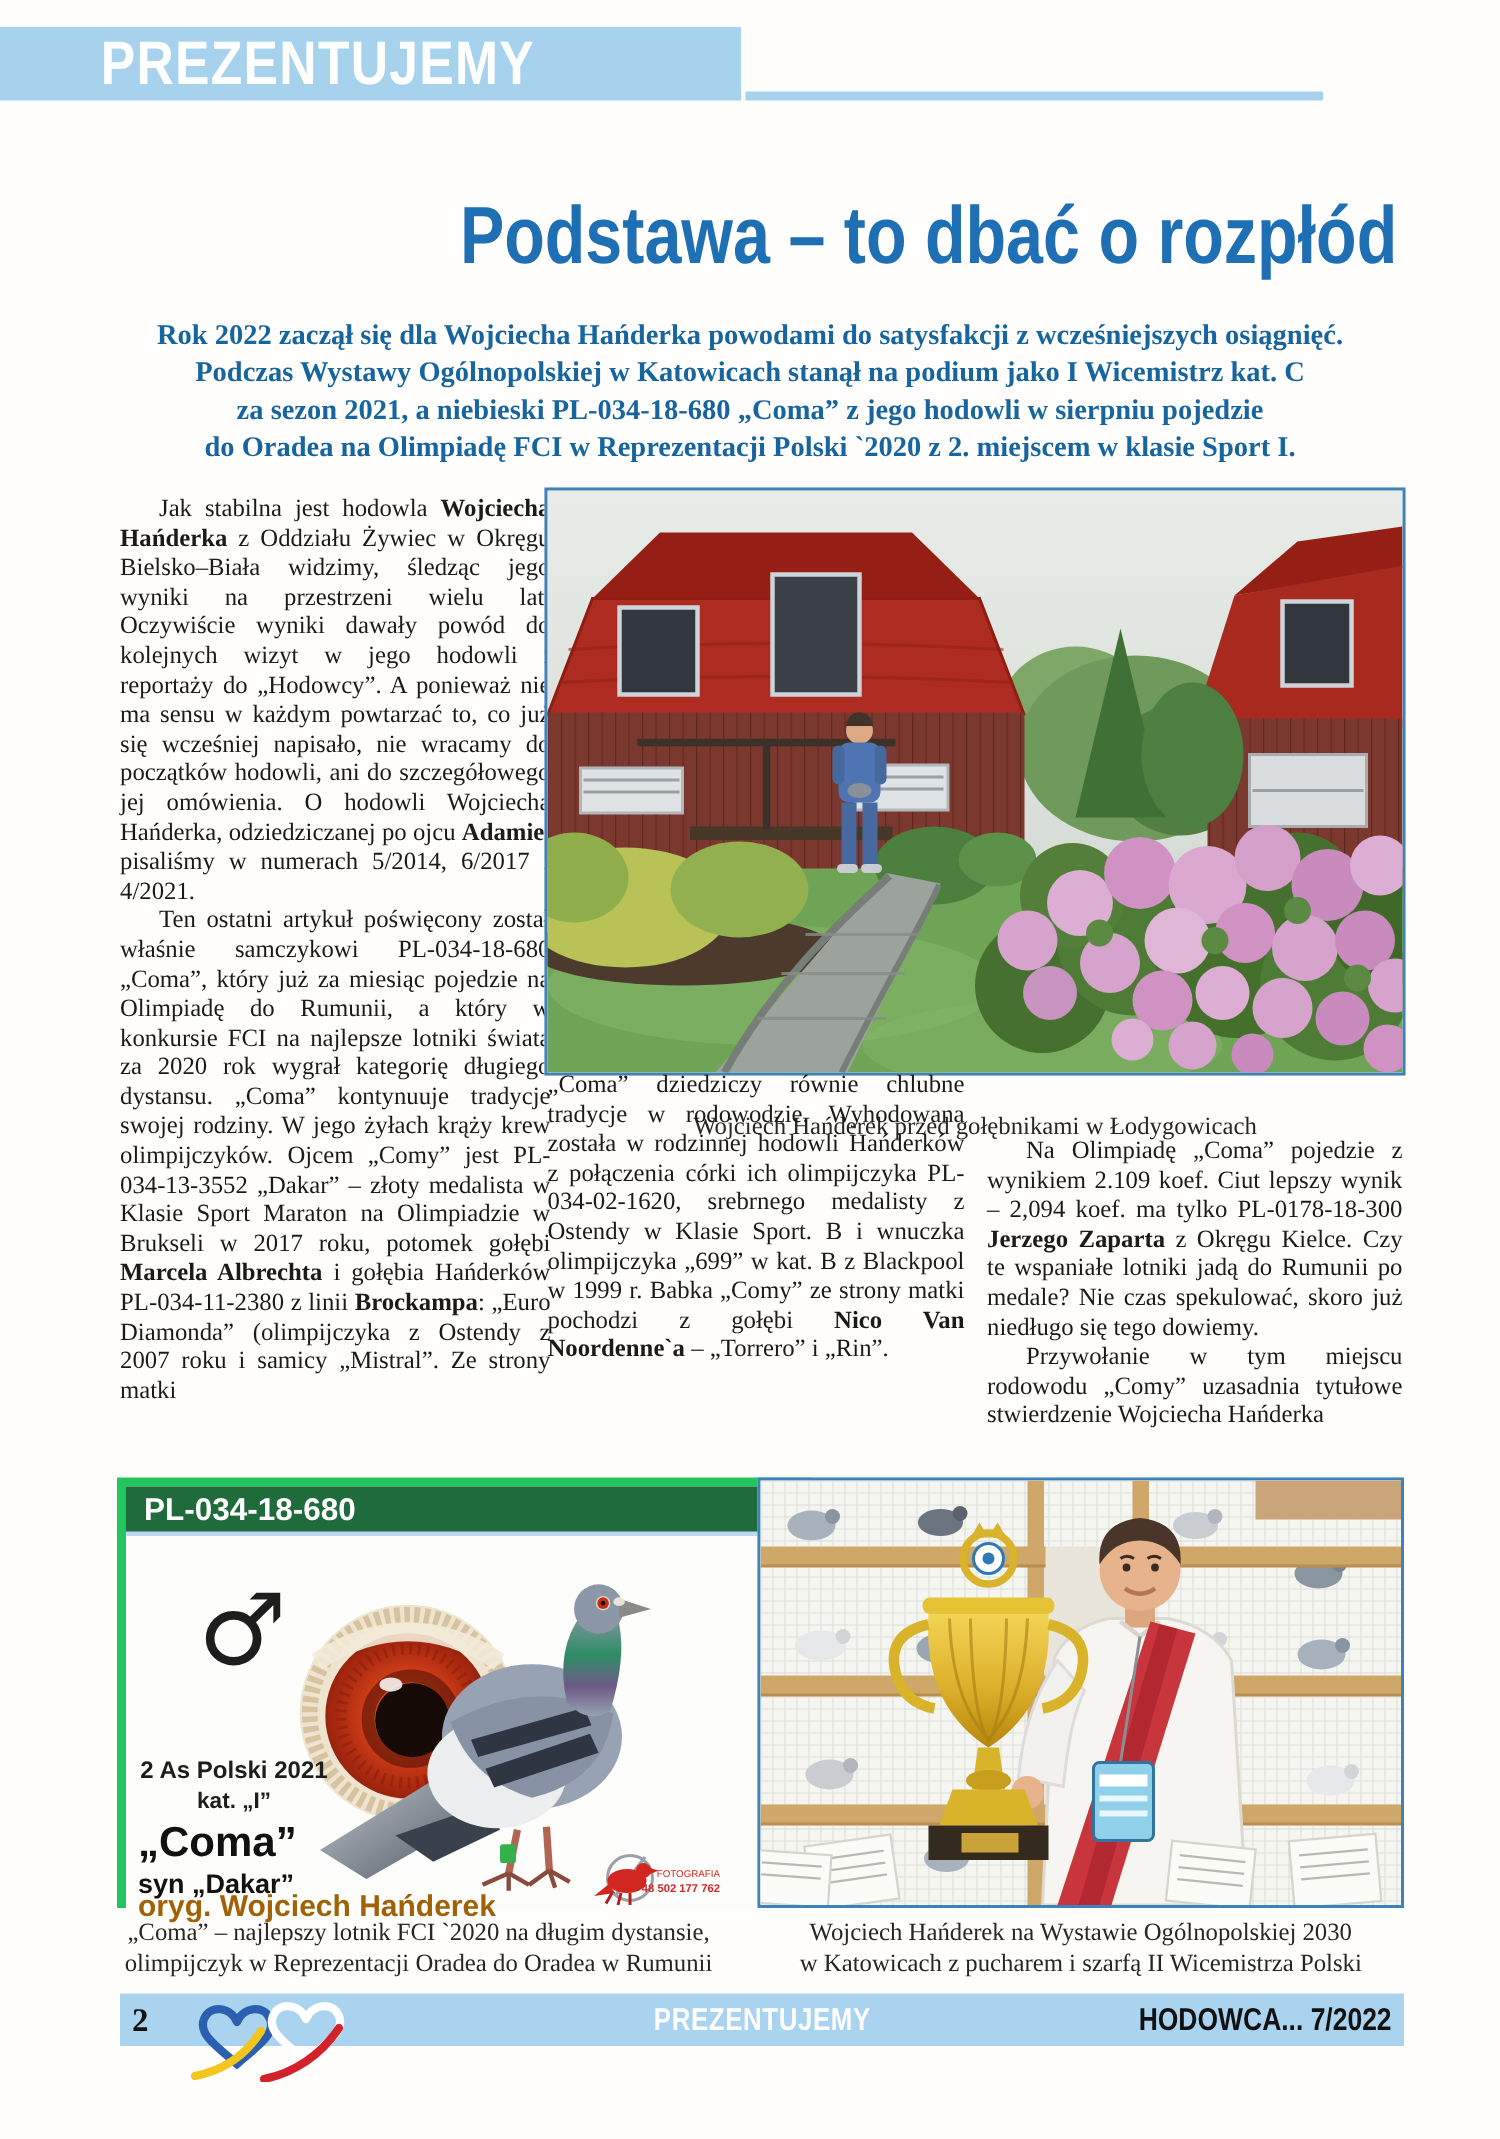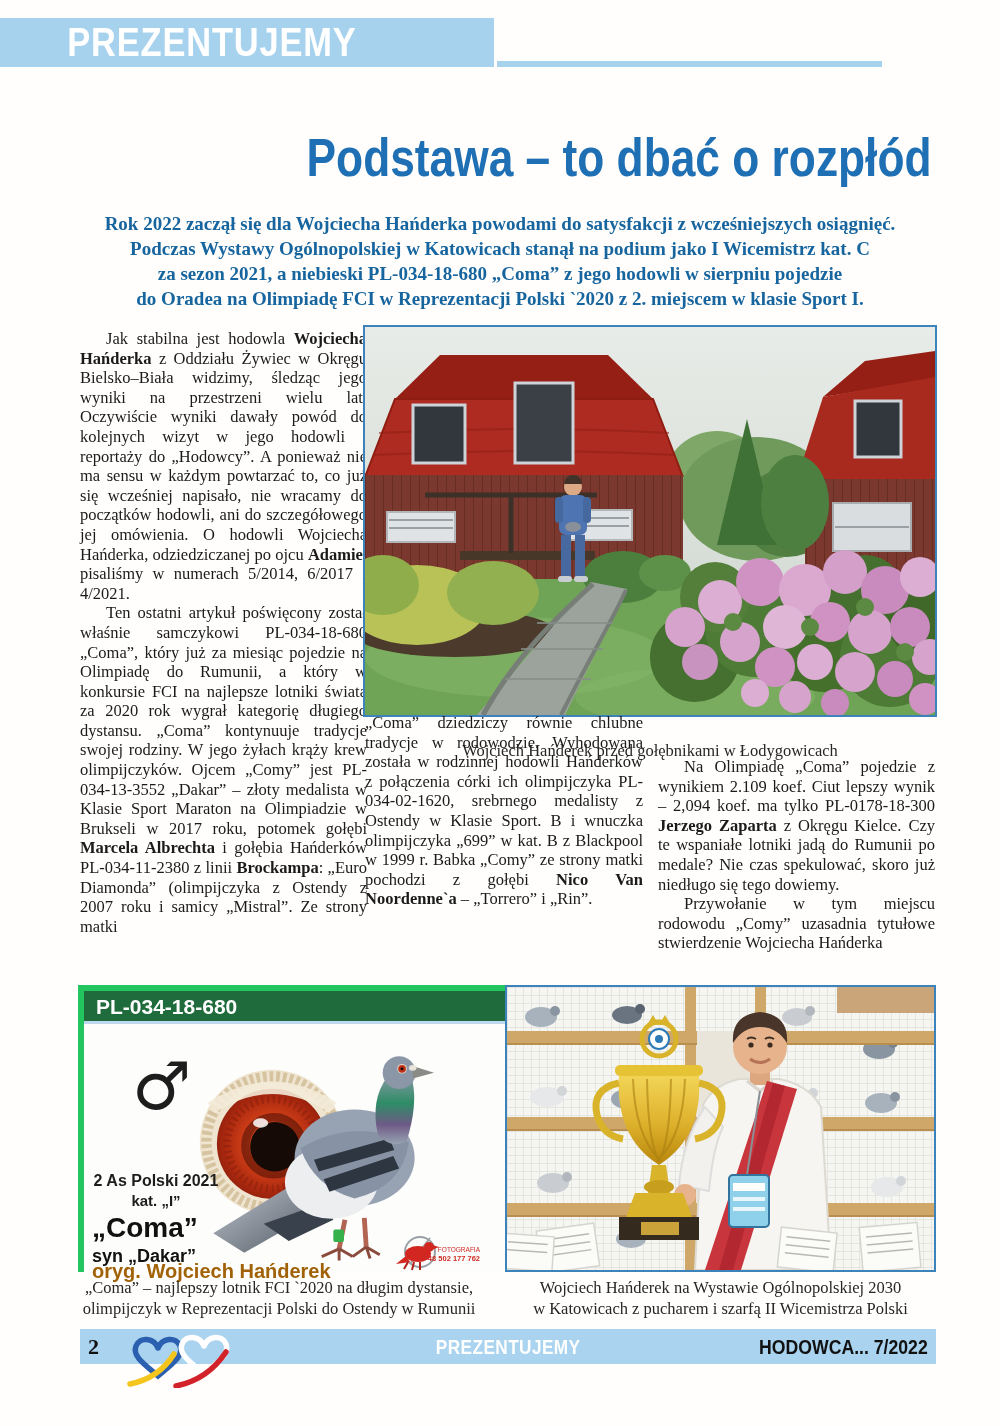--- a/index.html
+++ b/index.html
@@ -426,21 +426,21 @@
         <g transform="rotate(4 20 268)">
             <rect x="-6" y="248" width="52" height="35"></rect>
             <path d="M0,256 H40 M0,264 H40" stroke="#b9b9b4"></path>
           </g>
       </g>
     </svg>
   </div>
 
   <div class="abs caption caption-left">
     <div>„Coma” – najlepszy lotnik FCI `2020 na długim dystansie,</div>
-    <div>olimpijczyk w Reprezentacji Polski do Ostendy w Rumunii</div>
+    <div>olimpijczyk w Reprezentacji Oradea do Oradea w Rumunii</div>
   </div>
   <div class="abs caption caption-right">
     <div>Wojciech Hańderek  na Wystawie Ogólnopolskiej 2030</div>
     <div>w Katowicach z pucharem i szarfą II Wicemistrza Polski</div>
   </div>
 
   <div class="abs footer-bar">
     <span class="footer-page">2</span>
     <span class="footer-center">
       <span class="cond-c">PREZENTUJEMY</span>

